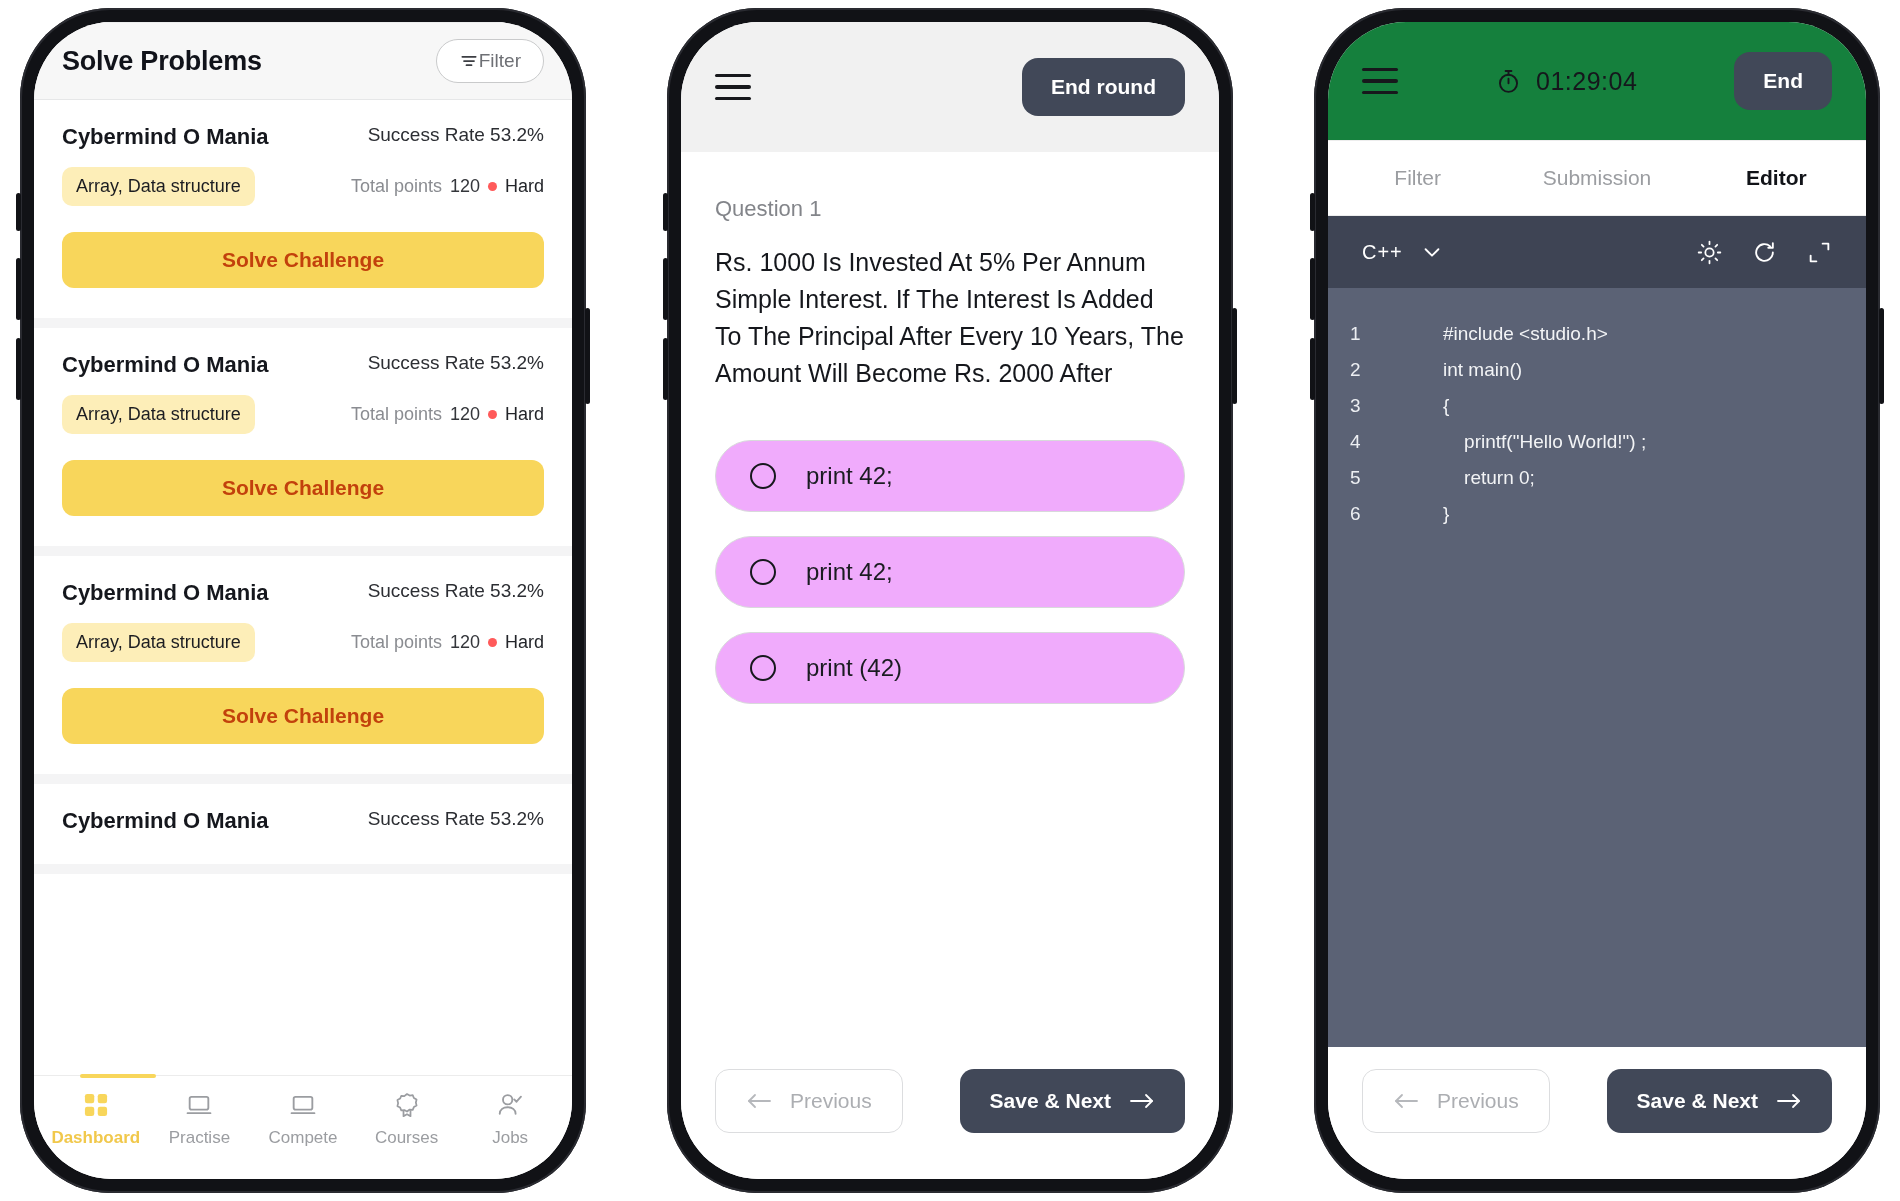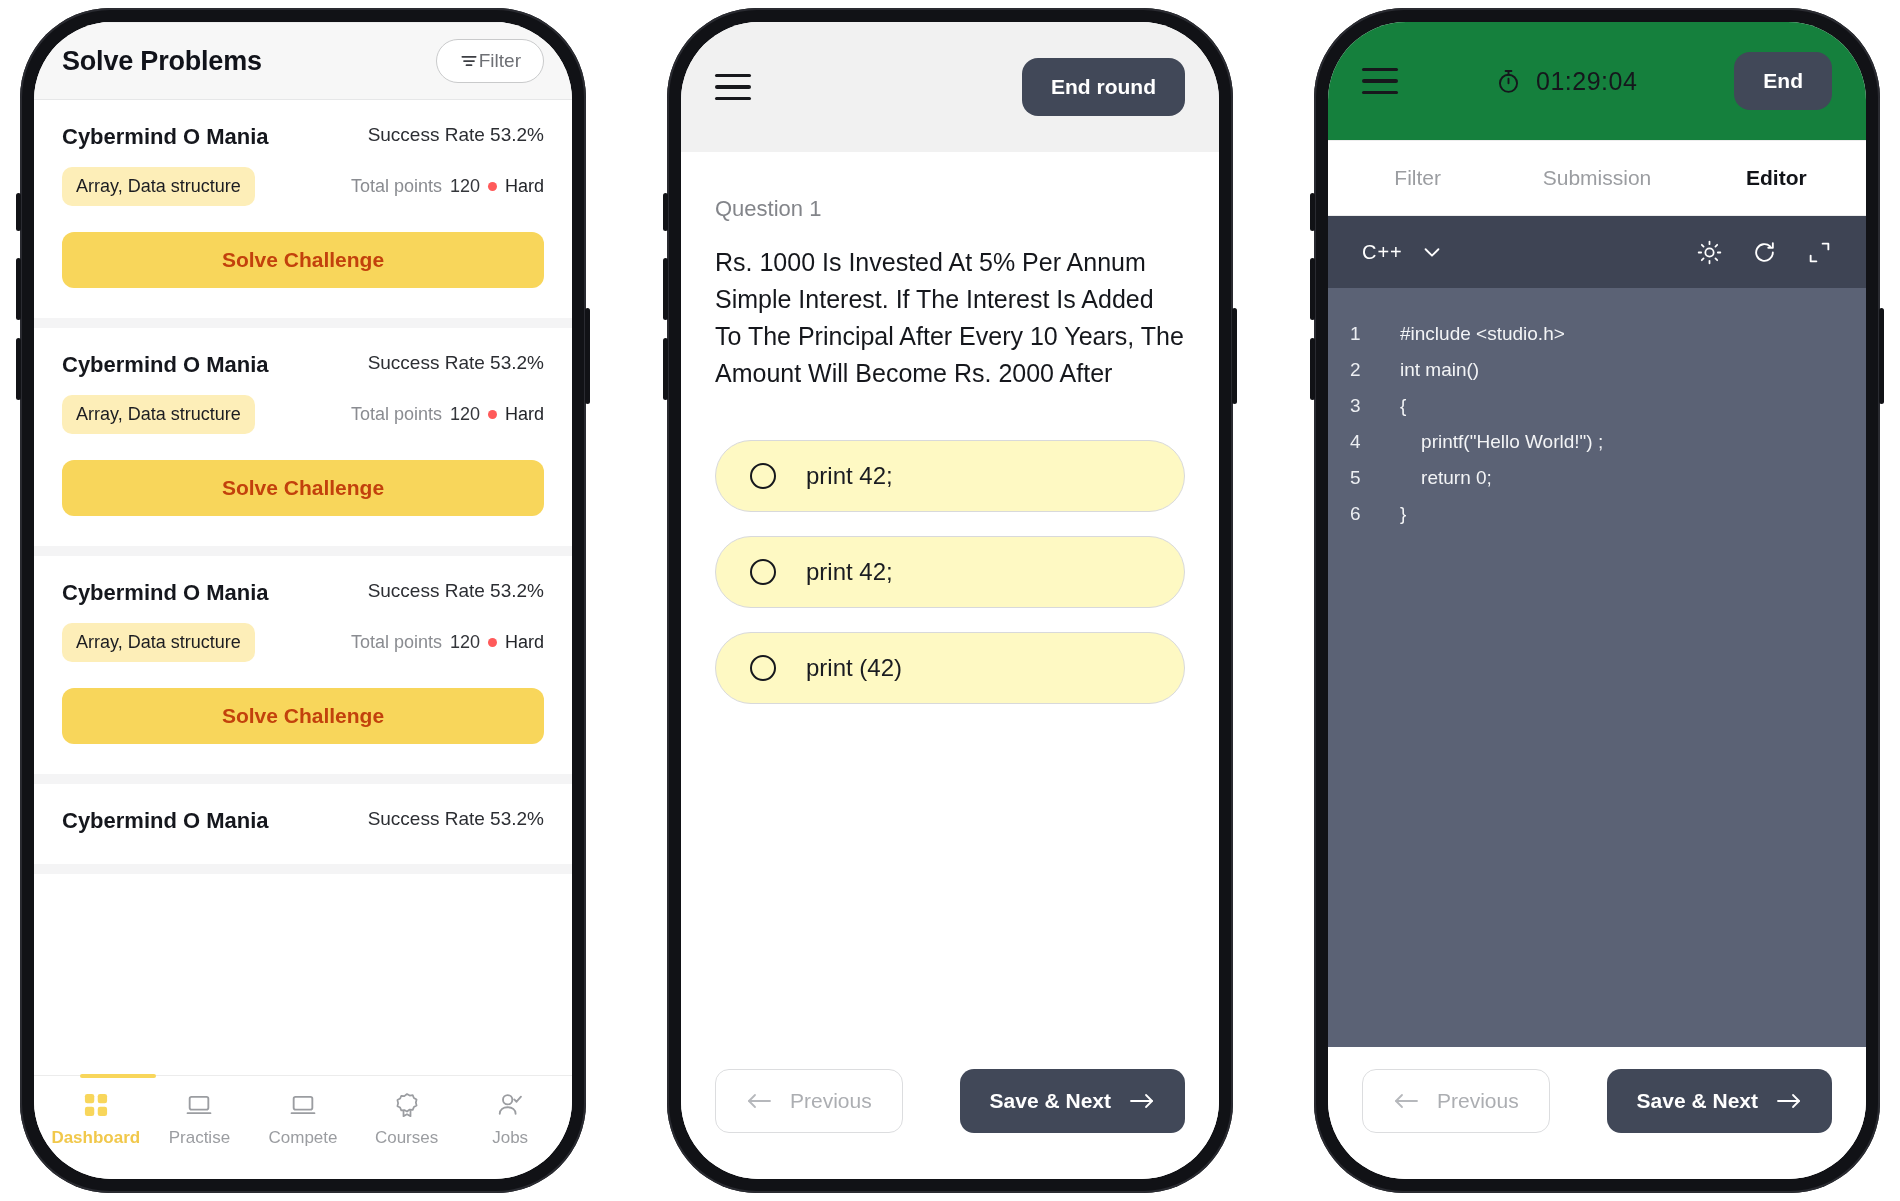--- a/index.html
+++ b/index.html
@@ -160,21 +160,21 @@
   .q-label { font-size: 22px; color: #83858a; }
   .q-text { margin-top: 22px; font-size: 25px; line-height: 1.48; color: #15171c; font-weight: 500; }
   .opt-list { margin-top: 48px; display: flex; flex-direction: column; gap: 24px; }
   .opt {
     height: 72px;
     border: 1.5px solid #d8d9db;
     border-radius: 999px;
     display: flex; align-items: center; gap: 30px;
     padding: 0 34px;
     cursor: pointer;
-    background: #fef9c3;
+    background: #f0abfc;
   }
   .radio { width: 26px; height: 26px; border: 2.5px solid #16181d; border-radius: 50%; flex: 0 0 auto; }
   .opt-text { font-size: 24px; color: #1a1c21; }
 
   .nav-foot {
     flex: 0 0 auto;
     height: 132px;
     background: #fff;
     display: flex; align-items: center; justify-content: space-between;
     padding: 0 34px 24px 34px;
@@ -215,21 +215,21 @@
     flex: 0 0 auto; height: 72px; background: #3e4454;
     display: flex; align-items: center; justify-content: space-between;
     padding: 0 34px;
   }
   .lang-sel { display: flex; align-items: center; gap: 18px; cursor: pointer; }
   .lang-name { font-size: 20px; color: #ffffff; letter-spacing: 1px; }
   .editor-tools { display: flex; align-items: center; gap: 30px; }
   .editor-body { flex: 1 1 auto; background: #5b6275; padding: 28px 0 0 0; overflow: hidden; }
   .code-line { display: flex; font-family: "Liberation Sans", sans-serif; font-size: 19px; line-height: 36px; color: #f3f4f6; }
   .ln { width: 72px; text-align: left; padding-left: 22px; color: #eceef2; flex: 0 0 auto; }
-  .ct { white-space: pre; }
+  .ct { white-space: pre; margin-left: 43px; }
 
   svg { display: block; }
 </style>
 </head>
 <body>
 
 <div class="stage">
 
   <div class="phone">
     <div class="btn-side btn-silent"></div>

